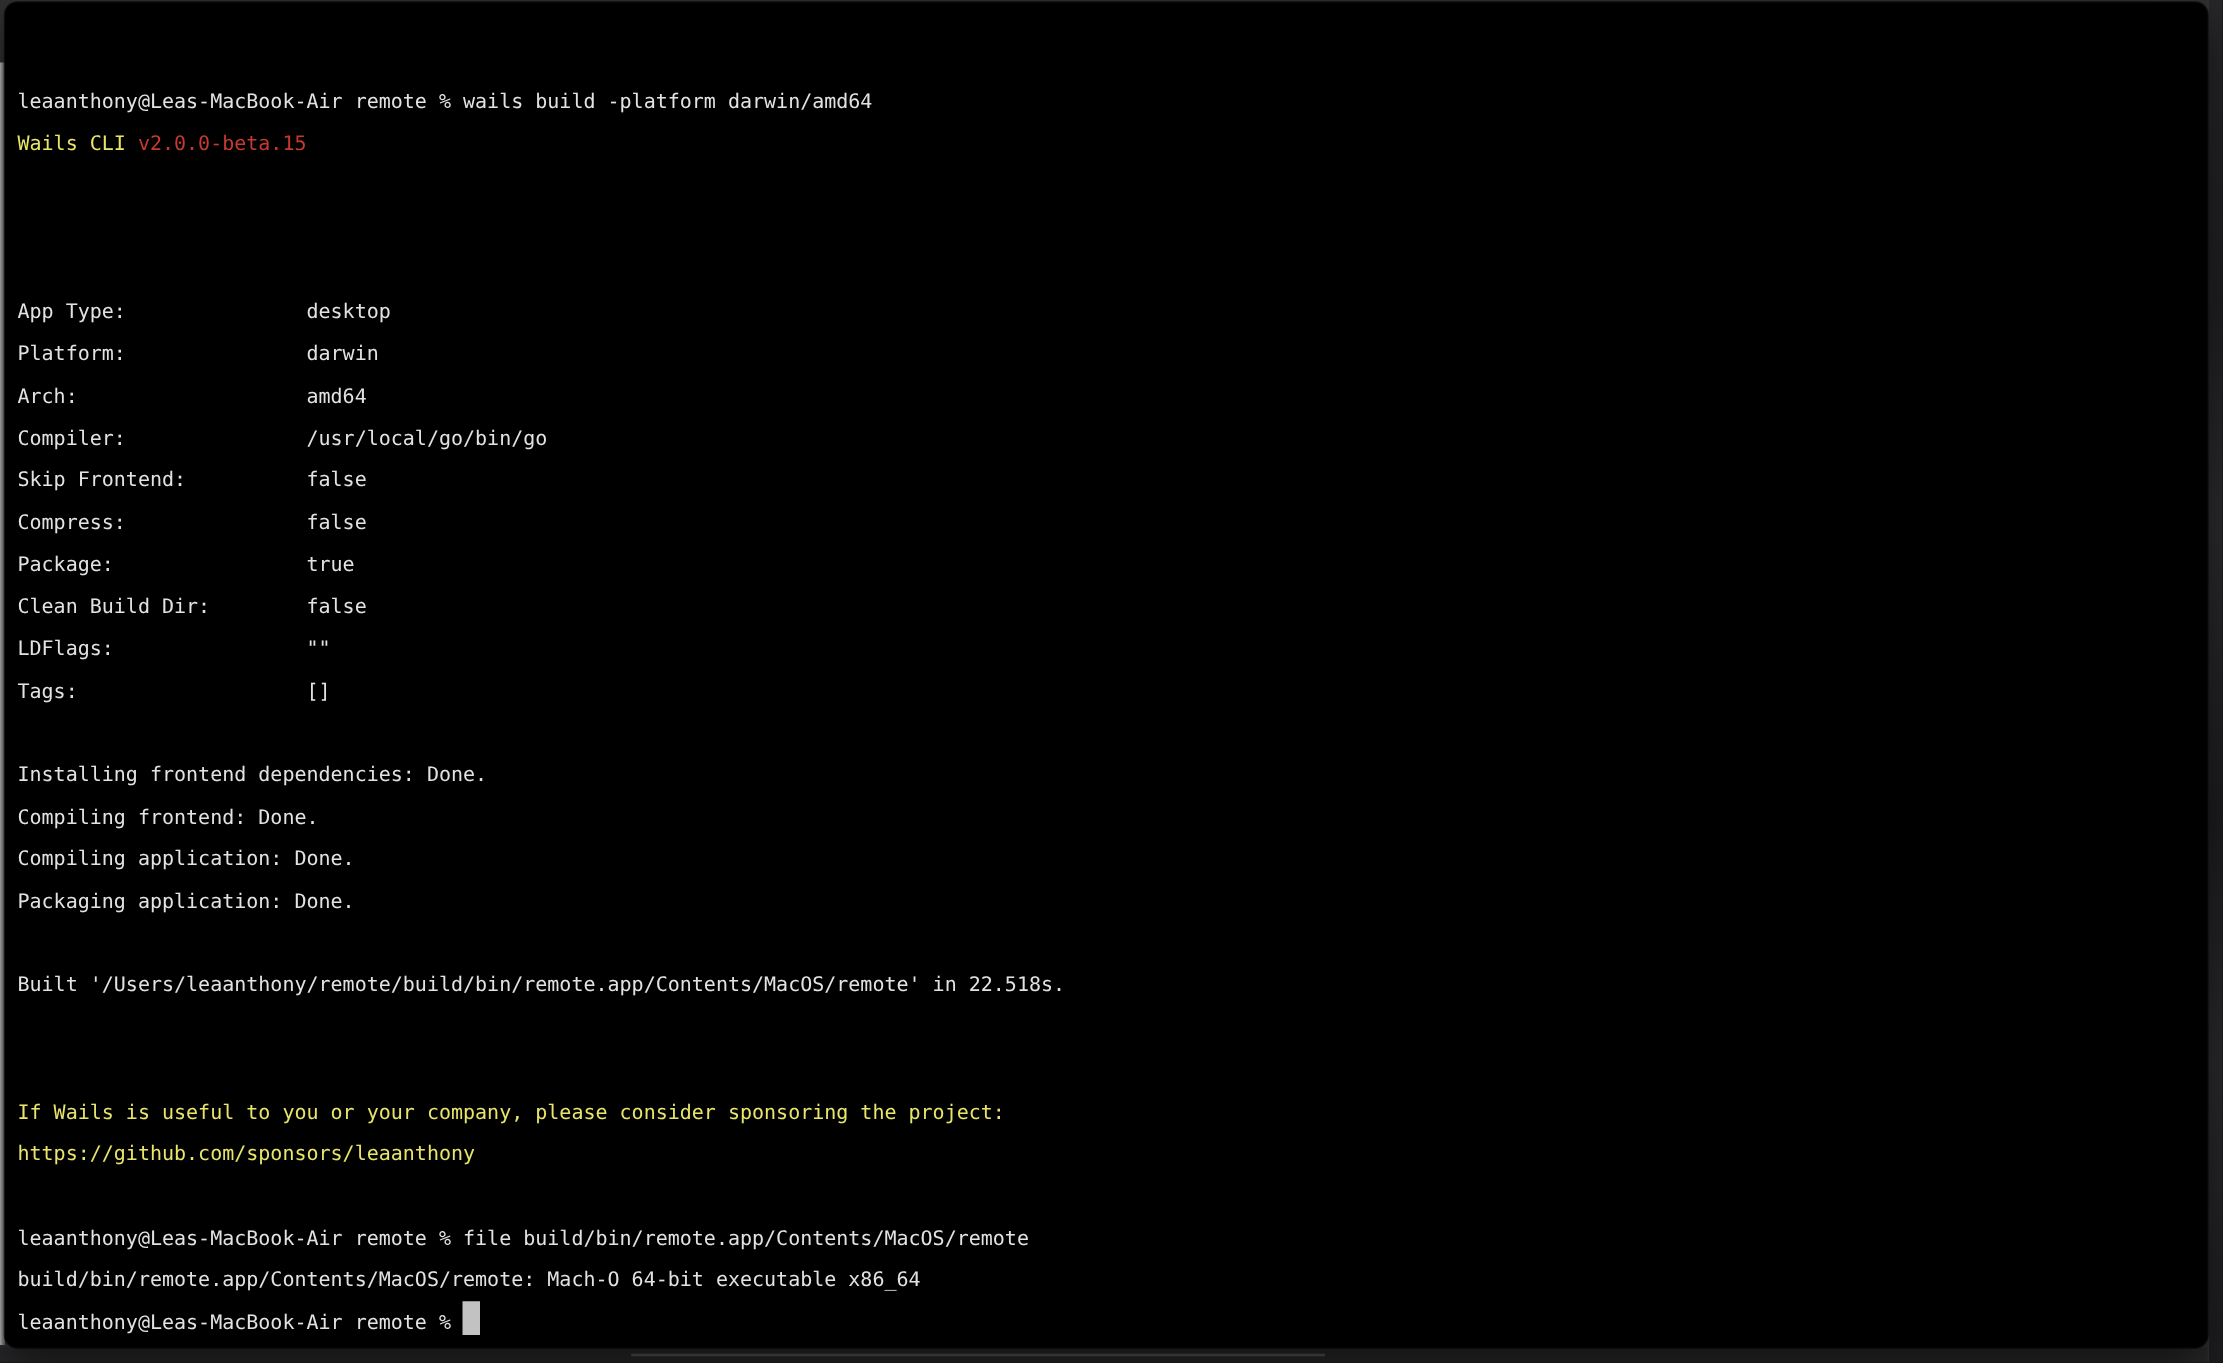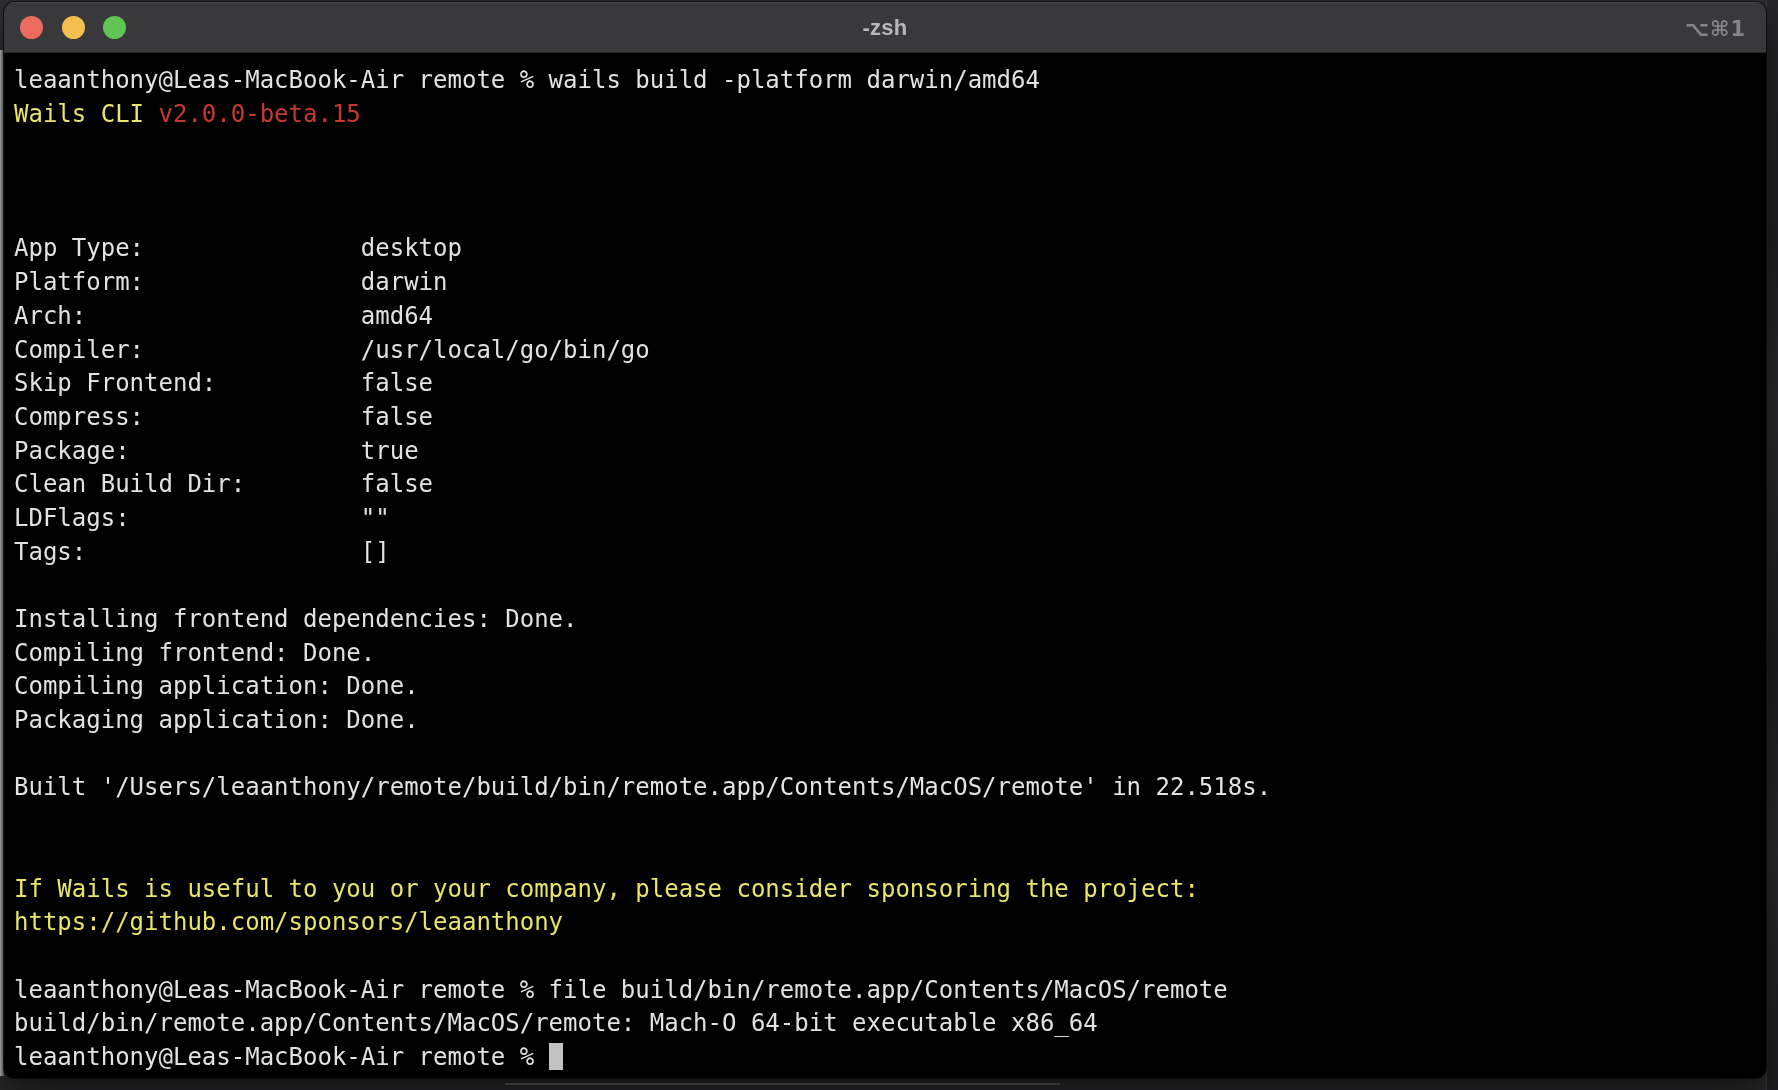--- a/index.html
+++ b/index.html
@@ -29,39 +29,30 @@
   .light.green  { background:var(--c-tl-green,#61c554); }
   .title { position:absolute; left:0; right:0; text-align:center;
            font-weight:bold; font-size:22px; color:var(--c-title,#b8b8ba); letter-spacing:.3px; }
   .shortcut { position:absolute; right:20px; top:0; height:51px; display:flex; align-items:center;
               font-family:"DejaVu Sans", sans-serif; font-weight:bold; font-size:21px;
               color:var(--c-shortcut,#86868a); letter-spacing:1px; }
 
   .screen { position:absolute; left:0; right:0; top:52px; bottom:0;
             padding:10px 6px 0 10px; overflow:hidden;
             font-family:"DejaVu Sans Mono","Liberation Mono",monospace;
-            font-size:24px; line-height:33.7px; white-space:pre;
+            font-size:16px; line-height:33.7px; white-space:pre;
             color:var(--c-default,#e2e2e3); cursor:text; }
   .tline { height:33.7px; }
   .cursor { display:inline-block; width:14px; height:27px;
             background:var(--c-cursor,#c2c2c2); vertical-align:-5px; }
 </style>
 </head>
 <body>
 
 <div class="left-sliver"></div>
 <div class="right-strip"></div>
 <div class="bottom-strip">
   <div class="bottom-line"></div>
 </div>
 
 <div class="window">
-  <div class="titlebar">
-    <div class="lights">
-      <span class="light red"></span>
-      <span class="light yellow"></span>
-      <span class="light green"></span>
-    </div>
-    <div class="title">-zsh</div>
-    <div class="shortcut">⌥⌘1</div>
-  </div>
   <div class="screen"><div class="tline"><span style="color: rgb(226, 226, 227);">leaanthony@Leas-MacBook-Air remote % wails build -platform darwin/amd64</span></div><div class="tline"><span style="color: rgb(232, 229, 106);">Wails CLI </span><span style="color: rgb(196, 59, 45);">v2.0.0-beta.15</span></div><div class="tline"></div><div class="tline"></div><div class="tline"></div><div class="tline"><span style="color: rgb(226, 226, 227);">App Type:               desktop</span></div><div class="tline"><span style="color: rgb(226, 226, 227);">Platform:               darwin</span></div><div class="tline"><span style="color: rgb(226, 226, 227);">Arch:                   amd64</span></div><div class="tline"><span style="color: rgb(226, 226, 227);">Compiler:               /usr/local/go/bin/go</span></div><div class="tline"><span style="color: rgb(226, 226, 227);">Skip Frontend:          false</span></div><div class="tline"><span style="color: rgb(226, 226, 227);">Compress:               false</span></div><div class="tline"><span style="color: rgb(226, 226, 227);">Package:                true</span></div><div class="tline"><span style="color: rgb(226, 226, 227);">Clean Build Dir:        false</span></div><div class="tline"><span style="color: rgb(226, 226, 227);">LDFlags:                ""</span></div><div class="tline"><span style="color: rgb(226, 226, 227);">Tags:                   []</span></div><div class="tline"></div><div class="tline"><span style="color: rgb(226, 226, 227);">Installing frontend dependencies: Done.</span></div><div class="tline"><span style="color: rgb(226, 226, 227);">Compiling frontend: Done.</span></div><div class="tline"><span style="color: rgb(226, 226, 227);">Compiling application: Done.</span></div><div class="tline"><span style="color: rgb(226, 226, 227);">Packaging application: Done.</span></div><div class="tline"></div><div class="tline"><span style="color: rgb(226, 226, 227);">Built '/Users/leaanthony/remote/build/bin/remote.app/Contents/MacOS/remote' in 22.518s.</span></div><div class="tline"></div><div class="tline"></div><div class="tline"><span style="color: rgb(232, 229, 106);">If Wails is useful to you or your company, please consider sponsoring the project:</span></div><div class="tline"><span style="color: rgb(232, 229, 106);">https://github.com/sponsors/leaanthony</span></div><div class="tline"></div><div class="tline"><span style="color: rgb(226, 226, 227);">leaanthony@Leas-MacBook-Air remote % file build/bin/remote.app/Contents/MacOS/remote</span></div><div class="tline"><span style="color: rgb(226, 226, 227);">build/bin/remote.app/Contents/MacOS/remote: Mach-O 64-bit executable x86_64</span></div><div class="tline"><span style="color: rgb(226, 226, 227);">leaanthony@Leas-MacBook-Air remote % </span><span class="cursor"></span></div></div>
 </div>
 
 </body></html>

